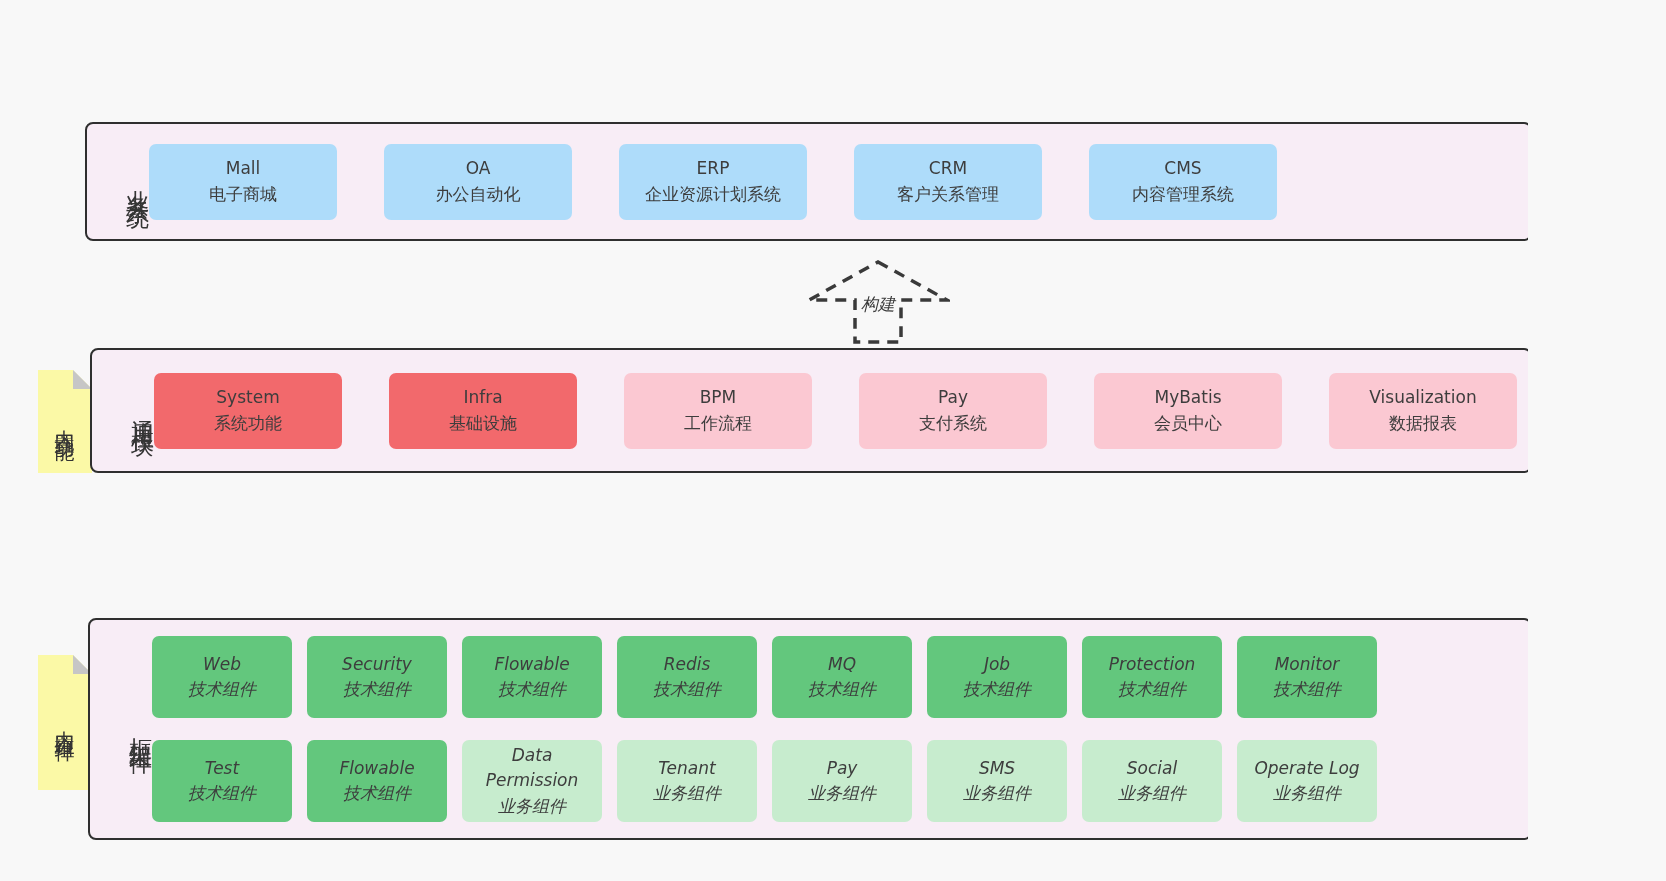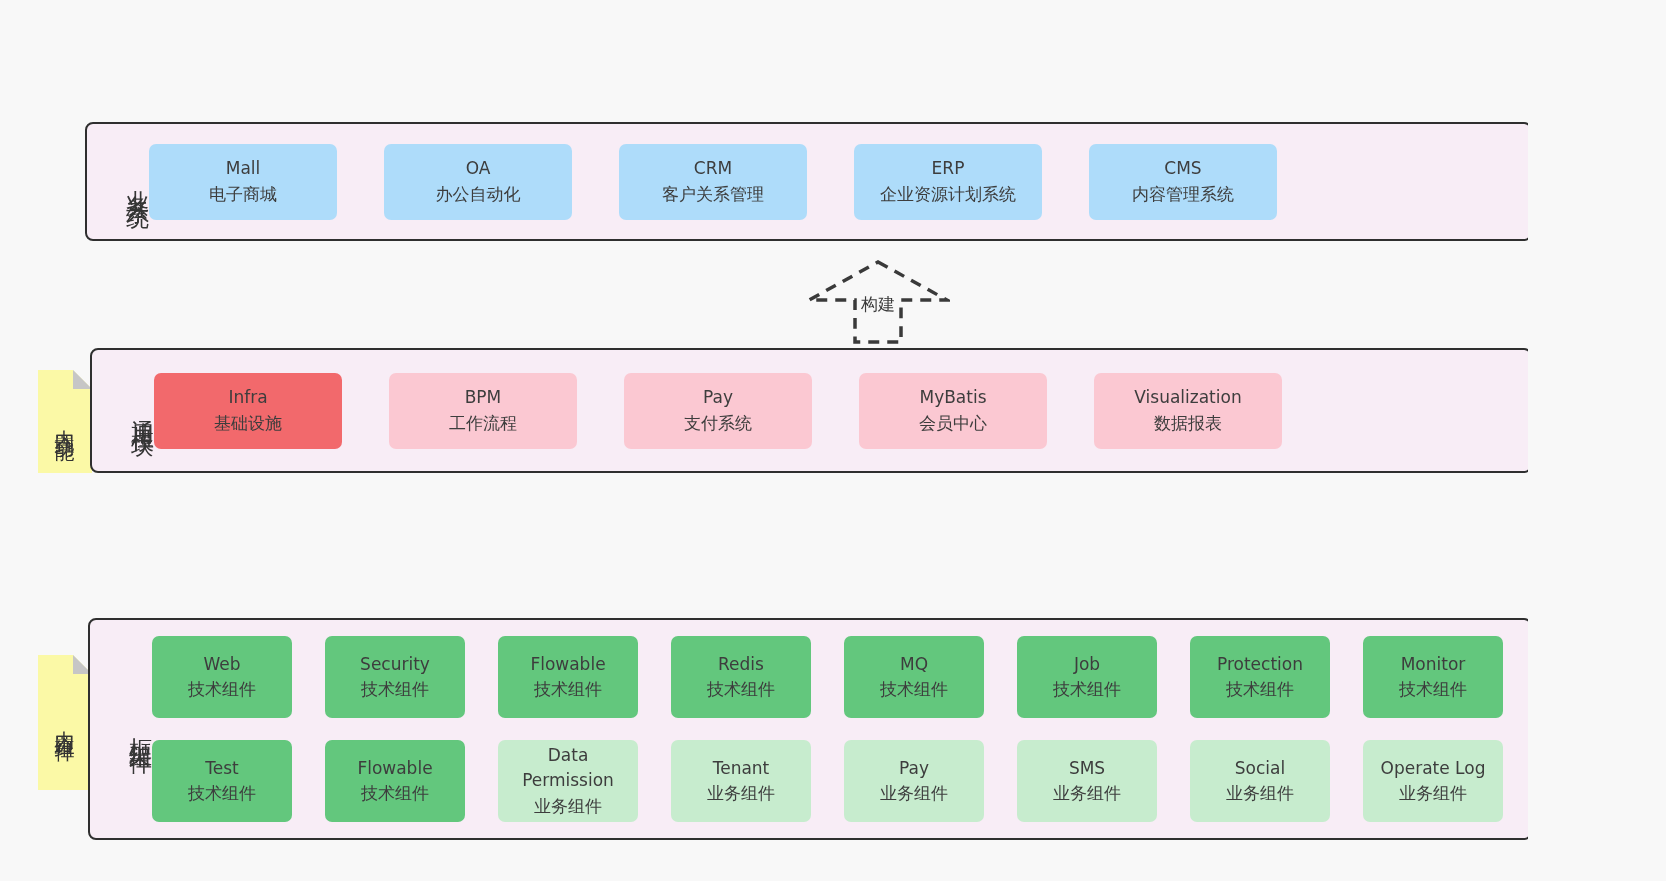--- a/index.html
+++ b/index.html
@@ -34,35 +34,35 @@
   .sec-modules{left:90px;top:348px;width:1442px;height:125px;}
   .sec-framework{left:88px;top:618px;width:1444px;height:222px;}
   .v-label{
     flex:0 0 56px;text-align:center;
     writing-mode:vertical-rl;text-orientation:upright;
     font-size:23px;letter-spacing:5px;color:#353535;
     margin-left:6px;line-height:1;
   }
   .boxes{display:flex;gap:47px;align-items:center;}
   .rows{display:flex;flex-direction:column;gap:22px;}
-  .framework-row{display:flex;gap:33px;align-items:center;}
+  .framework-row{display:flex;gap:15px;align-items:center;font-style:italic;}
   .box{
     display:flex;flex-direction:column;justify-content:center;align-items:center;
     text-align:center;border-radius:7px;color:var(--text);
     padding:4px 6px;
   }
   .wide{width:188px;height:76px;}
   .small{width:140px;height:82px;}
   .blue{background:var(--box-blue);}
   .red{background:var(--box-red);}
   .pink{background:var(--box-pink);}
   .green{background:var(--box-green);}
   .green-light{background:var(--box-green-light);}
   .bn,.bd{font-size:17px;line-height:1.5;}
-  .arrow{position:absolute;z-index:1;}
+  .arrow{position:absolute;z-index:1;font-style:italic;}
   .arrow-build{left:806px;top:260px;width:144px;height:84px;}
   .arrow-implement{left:820px;top:518px;width:144px;height:92px;}
   .arrow svg{width:100%;height:100%;display:block;}
   .arrow-label{
     position:absolute;left:50%;top:50%;transform:translate(-50%,-38%);
     background:var(--page-bg);padding:0 3px;
     font-size:17px;color:#3a3a3a;white-space:nowrap;
   }
   .note{
     position:absolute;z-index:1;background:var(--note-yellow);
@@ -88,26 +88,26 @@
     <div class="boxes">
       <div class="box wide blue">
         <div class="bn">Mall</div>
         <div class="bd">电子商城</div>
       </div>
       <div class="box wide blue">
         <div class="bn">OA</div>
         <div class="bd">办公自动化</div>
       </div>
       <div class="box wide blue">
+        <div class="bn">ERP</div>
+        <div class="bd">企业资源计划系统</div>
+      </div>
+      <div class="box wide blue">
         <div class="bn">CRM</div>
         <div class="bd">客户关系管理</div>
-      </div>
-      <div class="box wide blue">
-        <div class="bn">ERP</div>
-        <div class="bd">企业资源计划系统</div>
       </div>
       <div class="box wide blue">
         <div class="bn">CMS</div>
         <div class="bd">内容管理系统</div>
       </div>
     </div>
   </section>
 
   <div class="arrow arrow-build">
     <svg viewBox="0 0 144 86" preserveAspectRatio="none">
@@ -119,20 +119,24 @@
   <div class="note note-modules">
     <span class="note-text">内置功能</span>
     <span class="fold-cut"></span>
     <span class="fold"></span>
   </div>
 
   <section class="container sec-modules">
     <div class="v-label">通用模块</div>
     <div class="boxes">
       <div class="box wide red">
+        <div class="bn">System</div>
+        <div class="bd">系统功能</div>
+      </div>
+      <div class="box wide red">
         <div class="bn">Infra</div>
         <div class="bd">基础设施</div>
       </div>
       <div class="box wide pink">
         <div class="bn">BPM</div>
         <div class="bd">工作流程</div>
       </div>
       <div class="box wide pink">
         <div class="bn">Pay</div>
         <div class="bd">支付系统</div>

